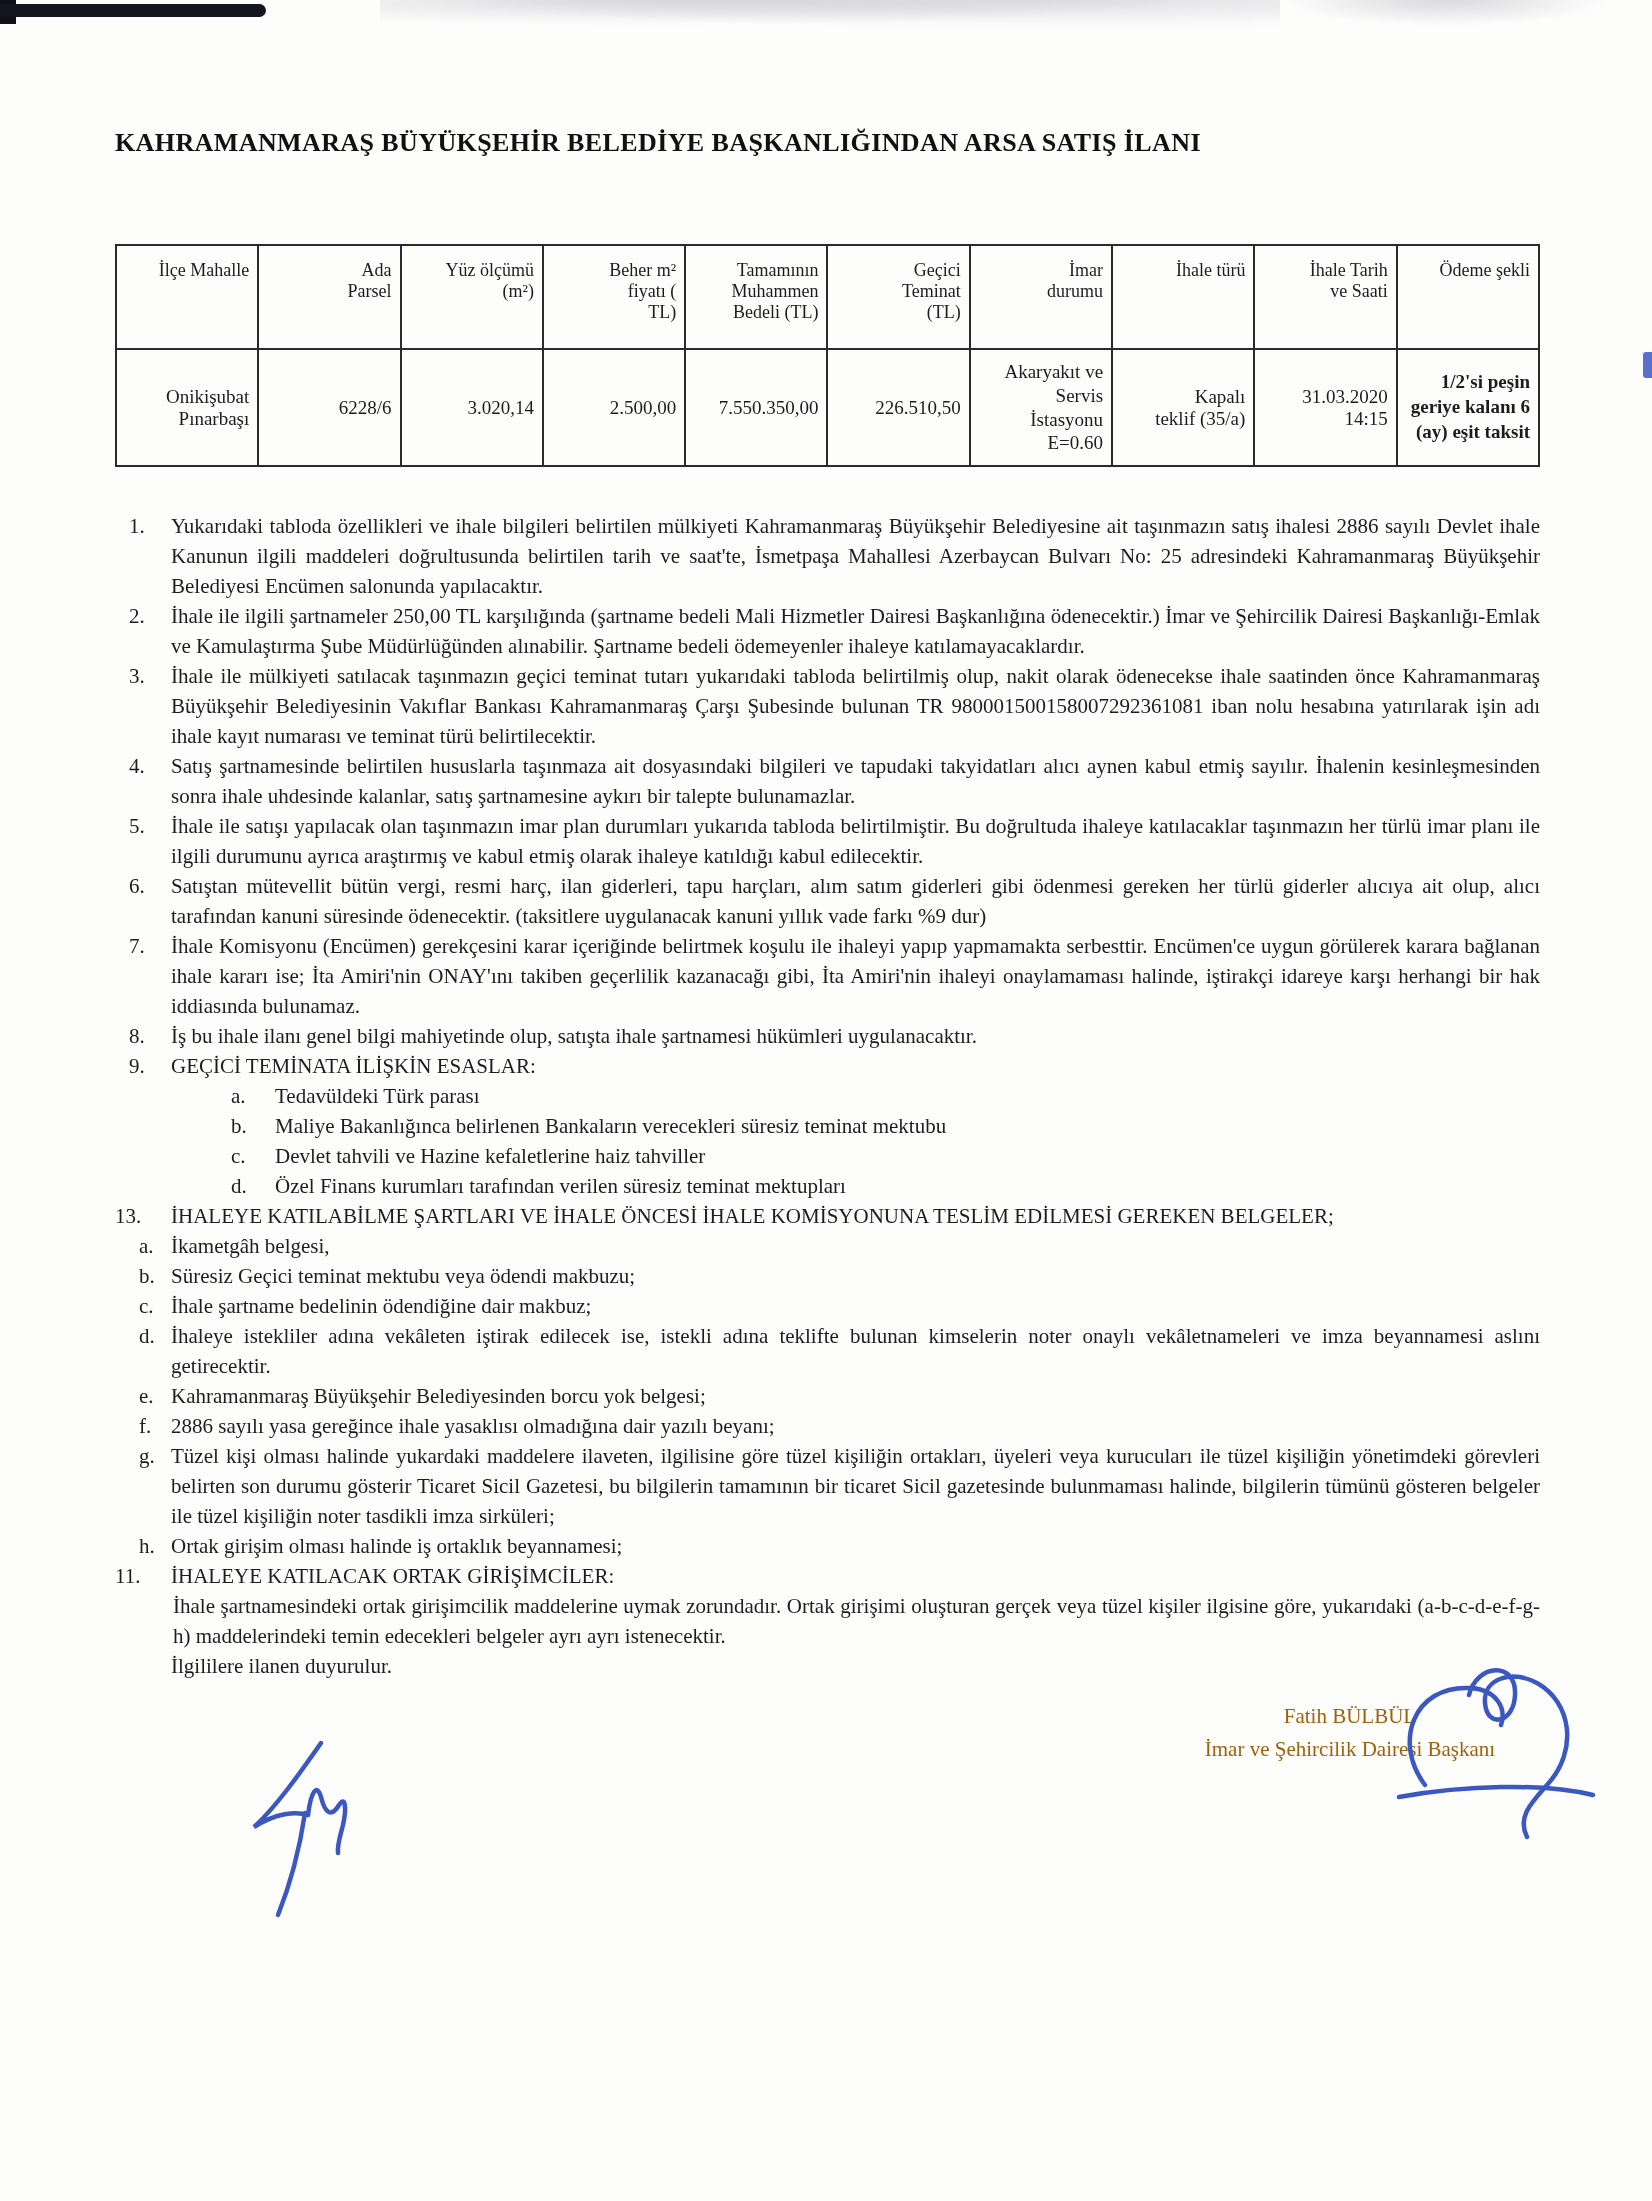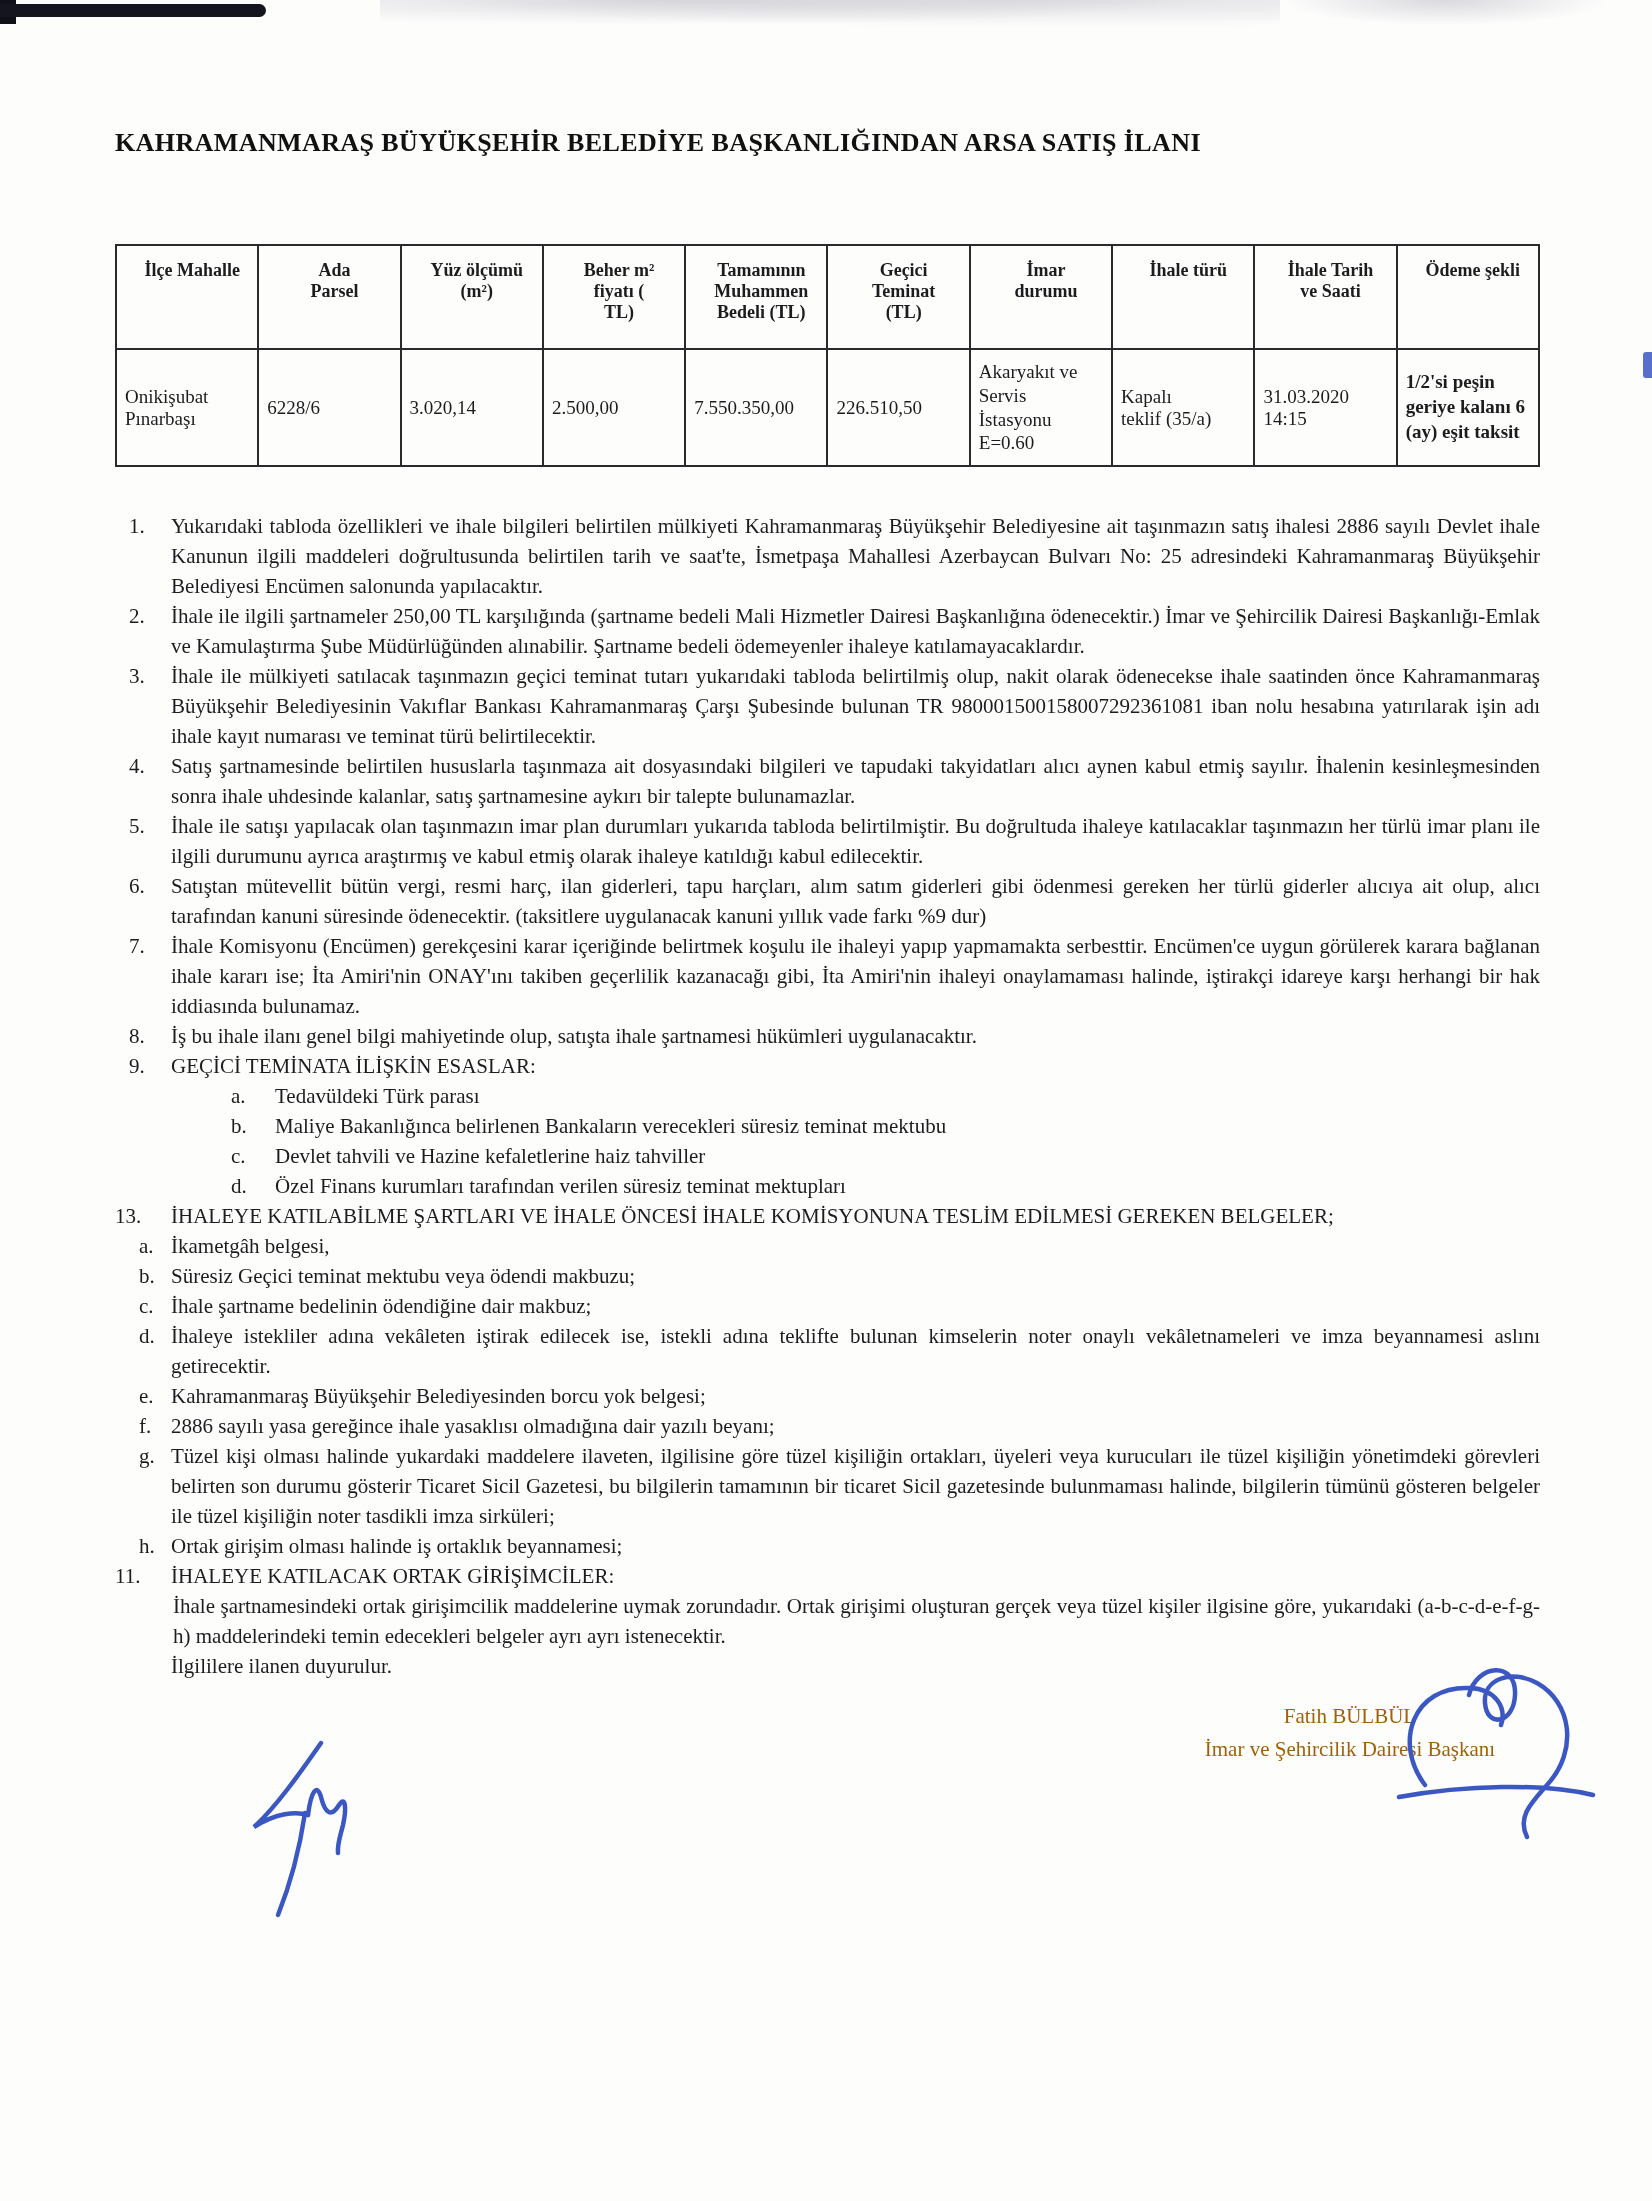--- a/index.html
+++ b/index.html
@@ -40,29 +40,29 @@
     table-layout:fixed;
   }
   table.sale th, table.sale td{
     border:2px solid #2a2a2c;
     padding:10px 8px;
     font-size:18px;
     white-space:pre-line;
   }
   table.sale th{
     vertical-align:top;
-    text-align:center;
-    font-weight:bold;
+    text-align:right;
+    font-weight:normal;
     height:78px;
     padding-top:14px;
     padding-left:18px;
   }
   table.sale td{
     vertical-align:middle;
-    text-align:left;
+    text-align:right;
     height:86px;
     font-size:19px;
   }
   th.al, td.al{text-align:left;}
   td.small{font-size:17px;line-height:1.25;}
   td.pay{font-size:19px;line-height:1.3;font-weight:bold;}
 
   .list{margin-top:44px;font-size:21px;line-height:30px;color:#1d1d20;}
   .item{display:flex;align-items:flex-start;}
   .item .no{flex:0 0 56px;padding-left:14px;box-sizing:border-box;}

